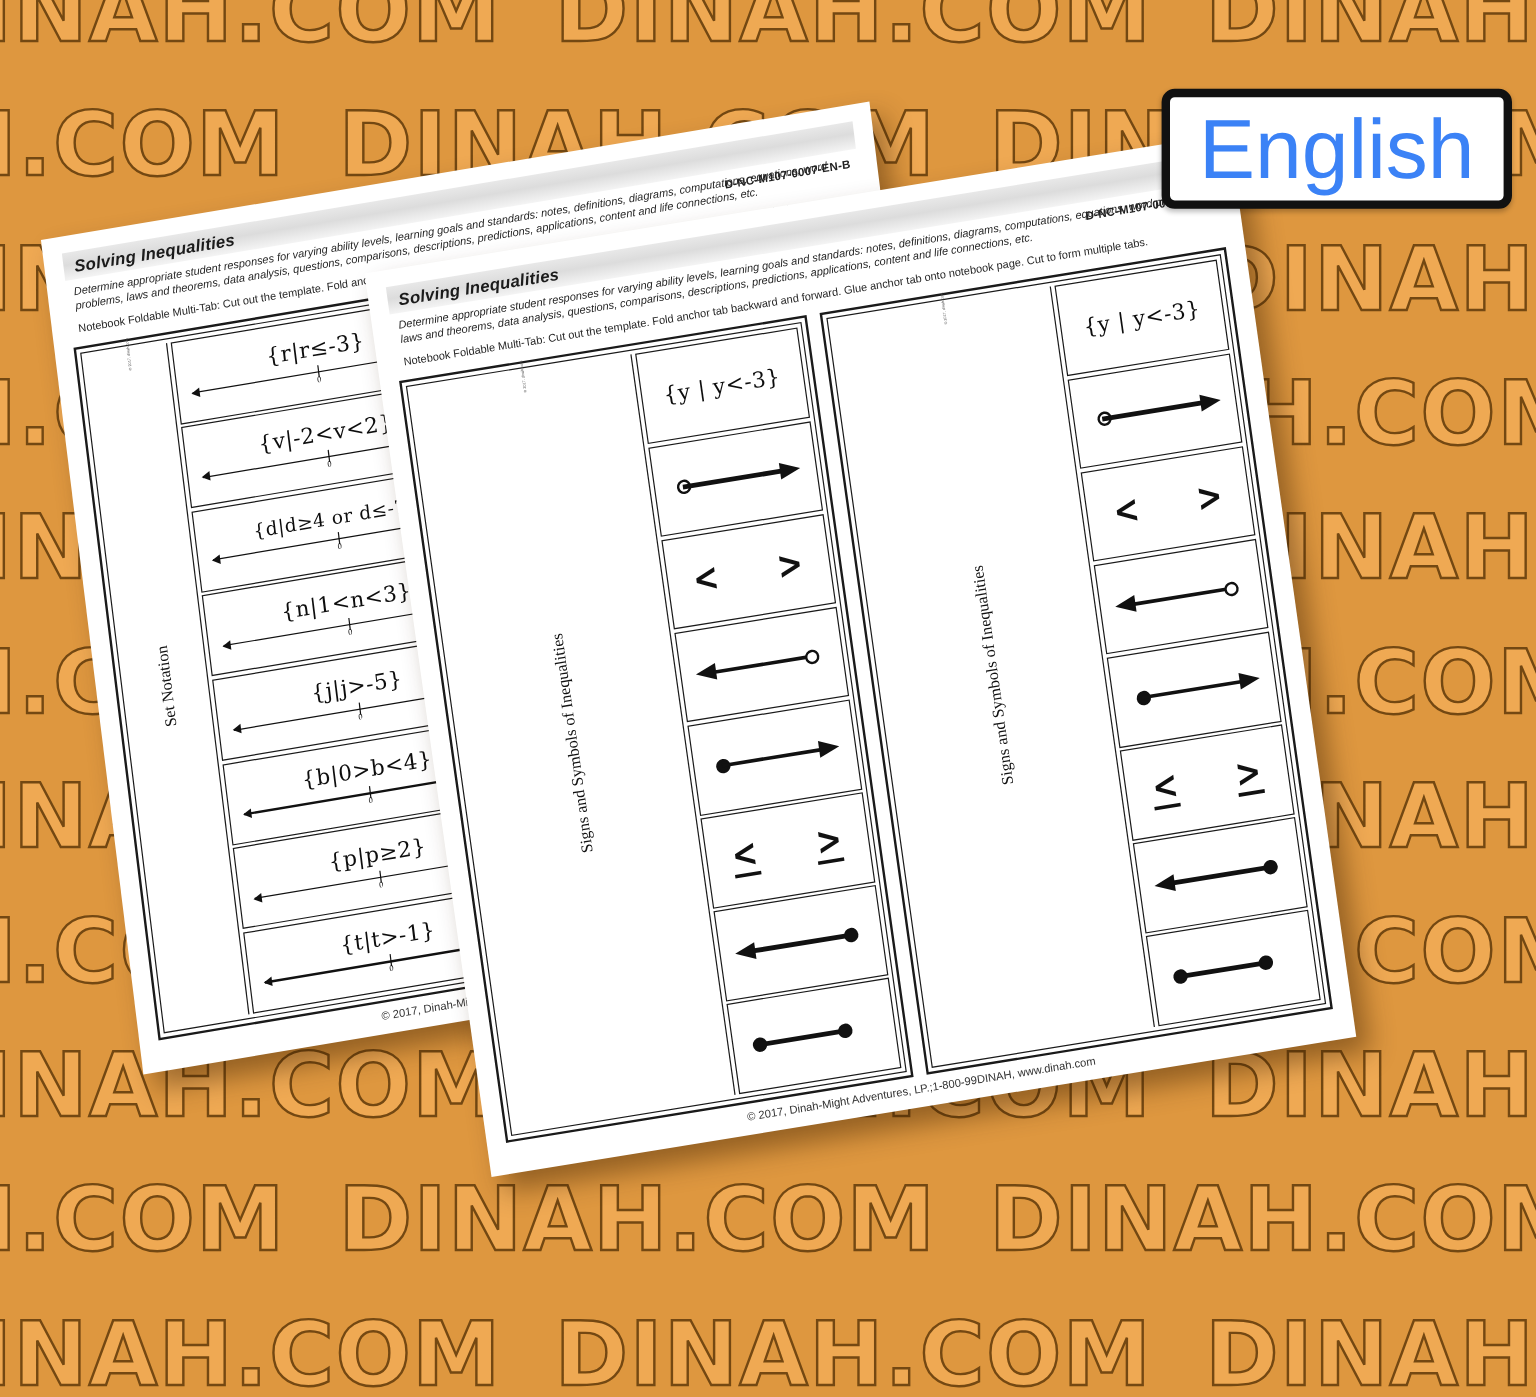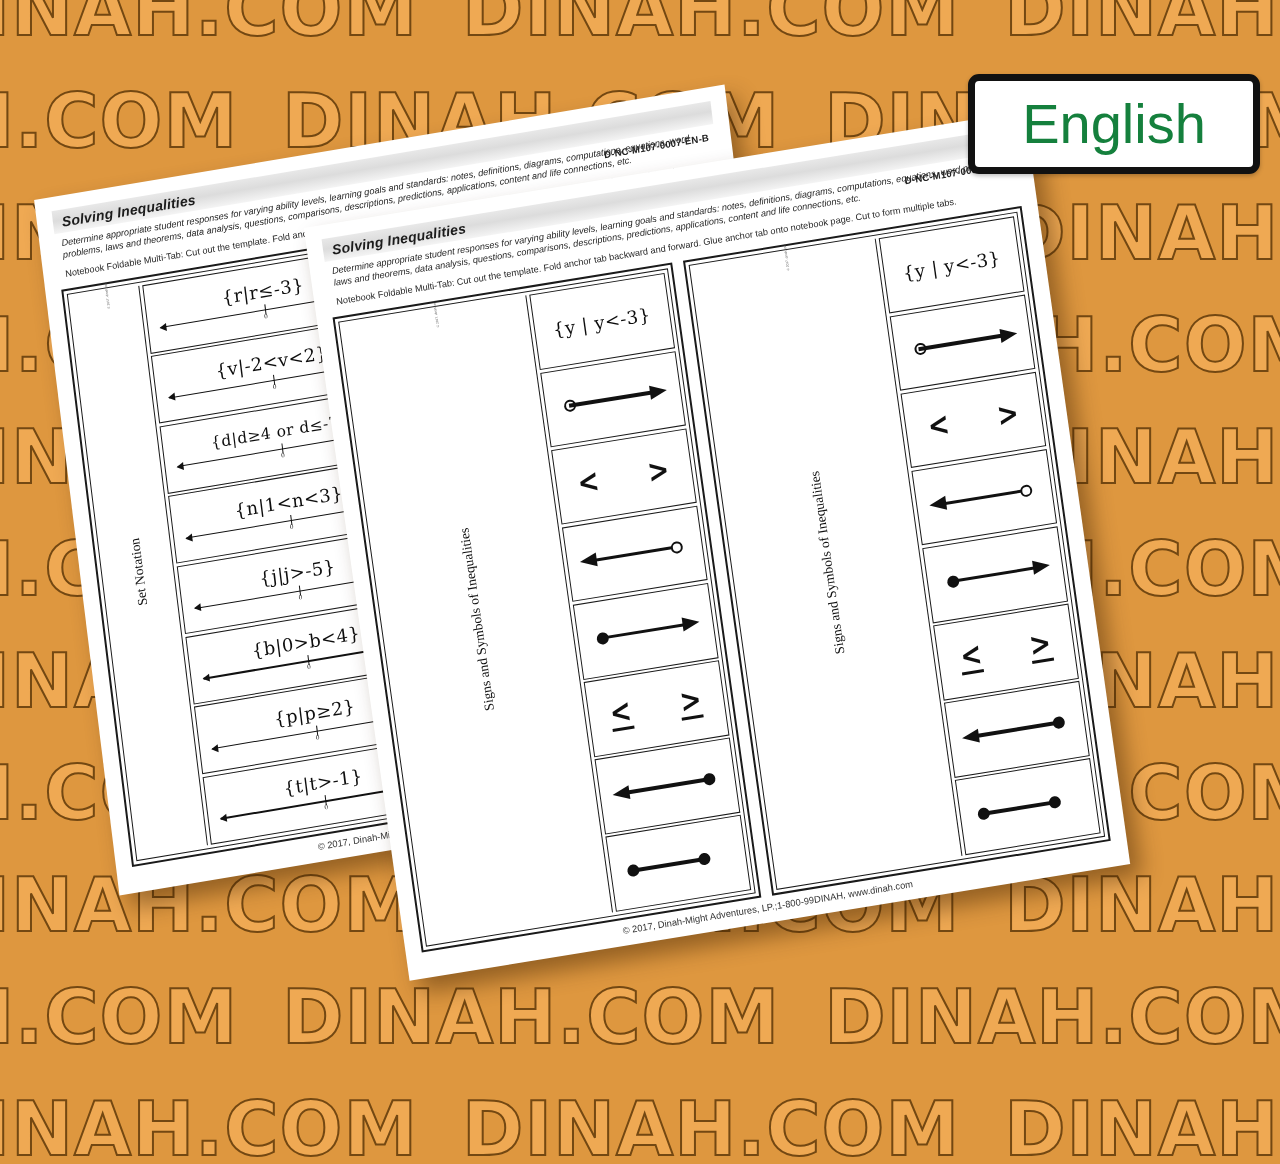--- a/index.html
+++ b/index.html
@@ -30,21 +30,21 @@
   #english-badge{
     position:absolute;right:20px;top:74px;z-index:60;
     width:278px;height:86px;
     background:#ffffff;
     border:7px solid #111;
     border-radius:11px;
     display:flex;align-items:center;justify-content:center;
     box-shadow:0 2px 4px rgba(0,0,0,.25);
   }
   #english-badge .label{
-    font-size:56px;color:#15803d;line-height:1;
+    font-size:70px;color:#3b82f6;line-height:1;
     font-family:"Liberation Sans", sans-serif;
   }
 
   
   .sheet{
     position:absolute;
     background:#fff;
     box-shadow:10px 14px 22px rgba(60,30,0,.45);
     overflow:hidden;
   }

